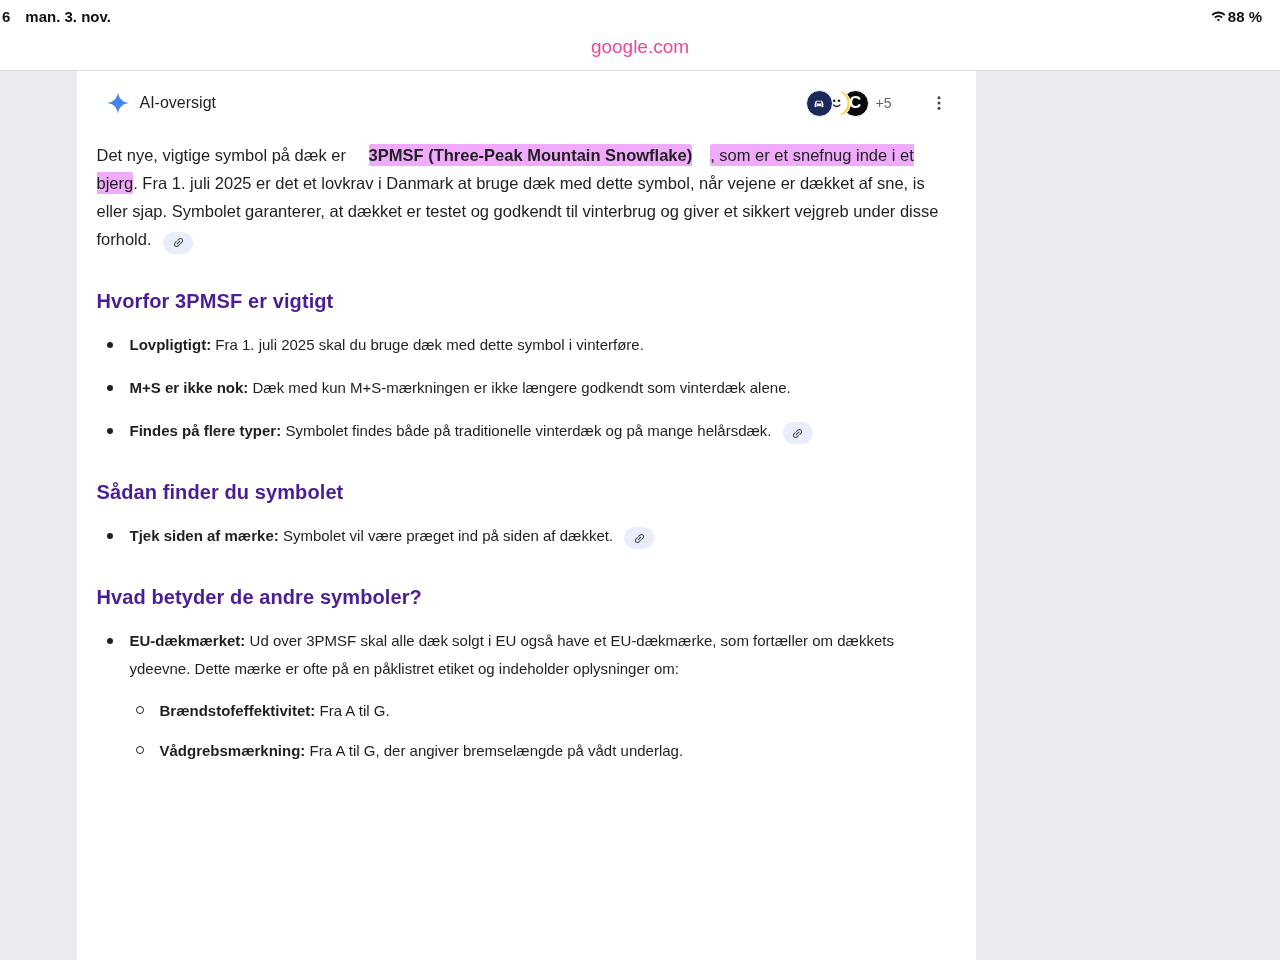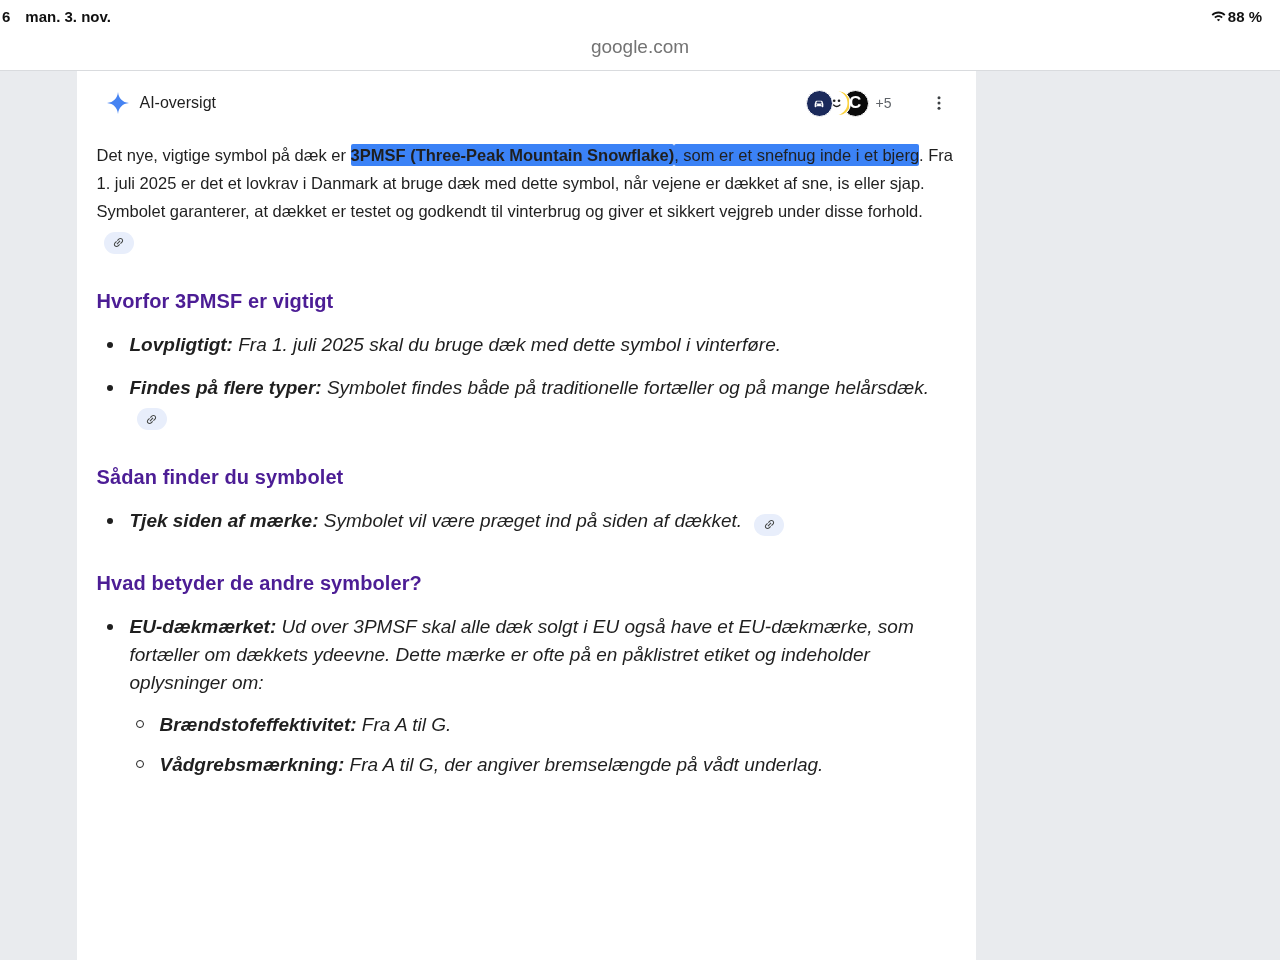--- a/index.html
+++ b/index.html
@@ -19,21 +19,21 @@
   }
   .statusbar {
     position:absolute; top:8px; left:0; right:0; height:22px;
     font-size:15px; font-weight:700; color:#111;
   }
   .status-left { position:absolute; left:2px; top:0; display:flex; gap:15px; }
   .status-right { position:absolute; right:18px; top:0; display:flex; align-items:center; gap:0; }
   .wifi-svg { width:19px; height:15px; fill:#111; }
   .site-title {
     position:absolute; top:36px; left:0; right:0;
-    text-align:center; font-size:19px; font-weight:400; color:#737373;
+    text-align:center; font-size:19px; font-weight:400; color:#ec4899;
   }
   
   .page { display:flex; width:1028px; height:889px;padding-left:24px; }
   .gutter { flex:1; background:#e9ebee; }
   .panel {
     width:899px; min-width:899px; background:#ffffff;
     padding:14px 20px 30px 20px;
   }
   
   .ai-header { display:flex; align-items:center; height:36px; }
@@ -47,31 +47,31 @@
     display:flex; align-items:center; justify-content:center;
   }
   .favicon + .favicon { margin-left:-9px; }
   .fav-1 { background:#1b2a5b; z-index:3; }
   .fav-2 { background:#ffffff; z-index:2; }
   .fav-3 { background:#0b0b0b; z-index:1; color:#fff; font-weight:700; font-size:17px; }
   .plus-count { font-size:14px; color:#5f6368; margin-left:7px; }
   .kebab { margin-left:38px; margin-right:8px; width:18px; height:22px; display:flex; align-items:center; justify-content:center; cursor:pointer; }
   
   .intro { margin-top:20px; font-size:16.5px; line-height:28px; color:#1f1f1f; }
-  .hl { background:#3b82f6; border-radius:2px; padding:2px 0; }
+  .hl { background:#f0abfc; border-radius:2px; padding:2px 0;margin-left:18px; }
   .hl-bold { font-weight:700; }
   b, .b { font-weight:700; }
   h2.sec {
     font-size:20px; font-weight:700; color:#4c1d95;
     margin-top:36px; margin-bottom:18px; letter-spacing:0.1px;
   }
   ul.lvl1 { list-style:none; }
   ul.lvl1 > li {
     position:relative; padding-left:33px;
-    font-size:19px; line-height:28px; margin-bottom:15px;font-style:italic;
+    font-size:15px; line-height:28px; margin-bottom:15px;
   }
   ul.lvl1 > li::before {
     content:""; position:absolute; left:10px; top:11px;
     width:6px; height:6px; border-radius:50%; background:#1f1f1f;
   }
   ul.lvl2 { list-style:none; margin-top:14px; }
   ul.lvl2 > li { position:relative; padding-left:30px; margin-bottom:12px; }
   ul.lvl2 > li::before {
     content:""; position:absolute; left:6px; top:9px;
     width:6px; height:6px; border-radius:50%;
@@ -147,21 +147,22 @@
 
     <p class="intro"><span>Det nye, vigtige symbol på dæk er </span><span class="hl hl-bold">3PMSF (Three-Peak Mountain Snowflake)</span><span class="hl">, som er et snefnug inde i et bjerg</span><span>. Fra 1. juli 2025 er det et lovkrav i Danmark at bruge dæk med dette symbol, når vejene er dækket af sne, is eller sjap. Symbolet garanterer, at dækket er testet og godkendt til vinterbrug og giver et sikkert vejgreb under disse forhold. </span><span class="chip">
           <svg viewBox="0 0 24 24">
             <path d="M3.9 12c0-1.71 1.39-3.1 3.1-3.1h4V7H7c-2.76 0-5 2.24-5 5s2.24 5 5 5h4v-1.9H7c-1.71 0-3.1-1.39-3.1-3.1zM8 13h8v-2H8v2zm9-6h-4v1.9h4c1.71 0 3.1 1.39 3.1 3.1s-1.39 3.1-3.1 3.1h-4V17h4c2.76 0 5-2.24 5-5s-2.24-5-5-5z"></path>
           </svg>
         </span></p>
 
     <h2 class="sec">Hvorfor 3PMSF er vigtigt</h2>
     <ul class="lvl1">
       <li><span class="b">Lovpligtigt:</span><span> Fra 1. juli 2025 skal du bruge dæk med dette symbol i vinterføre.</span></li>
-      <li><span class="b">Findes på flere typer:</span><span> Symbolet findes både på traditionelle fortæller og på mange helårsdæk. </span><span class="chip">
+      <li><span class="b">M+S er ikke nok:</span><span> Dæk med kun M+S-mærkningen er ikke længere godkendt som vinterdæk alene.</span></li>
+      <li><span class="b">Findes på flere typer:</span><span> Symbolet findes både på traditionelle vinterdæk og på mange helårsdæk. </span><span class="chip">
             <svg viewBox="0 0 24 24">
               <path d="M3.9 12c0-1.71 1.39-3.1 3.1-3.1h4V7H7c-2.76 0-5 2.24-5 5s2.24 5 5 5h4v-1.9H7c-1.71 0-3.1-1.39-3.1-3.1zM8 13h8v-2H8v2zm9-6h-4v1.9h4c1.71 0 3.1 1.39 3.1 3.1s-1.39 3.1-3.1 3.1h-4V17h4c2.76 0 5-2.24 5-5s-2.24-5-5-5z"></path>
             </svg>
           </span></li>
     </ul>
 
     <h2 class="sec">Sådan finder du symbolet</h2>
     <ul class="lvl1">
       <li><span class="b">Tjek siden af mærke:</span><span> Symbolet vil være præget ind på siden af dækket. </span><span class="chip">
             <svg viewBox="0 0 24 24">

